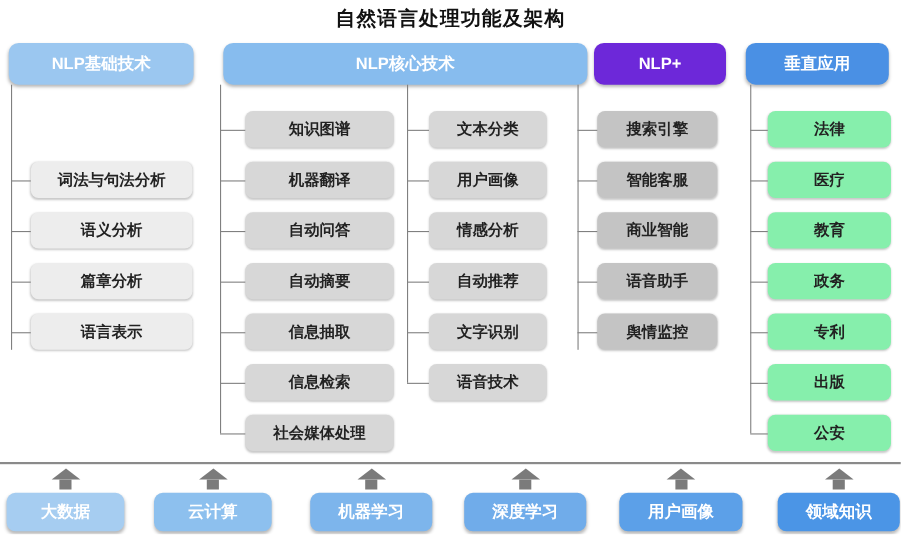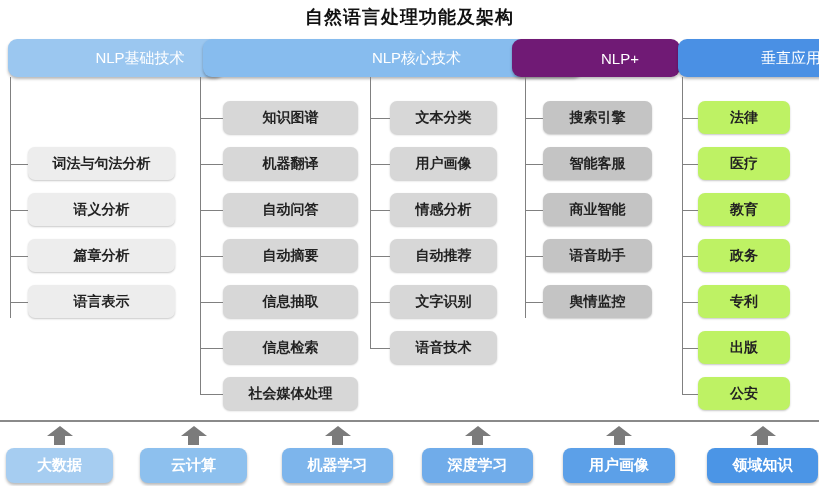--- a/index.html
+++ b/index.html
@@ -8,45 +8,44 @@
     font-family:"Liberation Sans",sans-serif;overflow:hidden;
   }
   .title{
     position:absolute;top:5px;left:0;width:100%;text-align:center;
     font-size:18px;font-weight:bold;color:#111;letter-spacing:1px;
   }
   
   .hdr{
     position:absolute;top:39px;height:38px;border-radius:9px;
     display:flex;align-items:center;justify-content:center;
-    color:#fff;font-size:15px;font-weight:normal;
+    color:#fff;font-size:15px;font-weight:bold;
     box-shadow:0 2px 3px rgba(0,0,0,.28);
-    padding-left:48px;
   }
   .h1{left:8px;width:168px;background:#9bc7f0;}
   .h2{left:203px;width:331px;background:#87bcee;}
-  .h3{left:512px;width:120px;background:#701a75;}
+  .h3{left:540px;width:120px;background:#6d28d9;}
   .h4{left:678px;width:130px;background:#4a90e4;}
   
   .item{
     position:absolute;height:33px;border-radius:7px;
     display:flex;align-items:center;justify-content:center;
     font-size:14px;font-weight:bold;color:#222;
     box-shadow:0 1px 2px rgba(0,0,0,.22);
   }
   .item::before{content:"";position:absolute;top:50%;border-top:1px solid #808080;}
   .i1{left:28px;width:147px;background:#ededed;}
   .i1::before{left:-18px;width:18px;}
   .i2a{left:223px;width:135px;background:#d7d7d7;}
   .i2a::before{left:-23px;width:23px;}
   .i2b{left:390px;width:107px;background:#d7d7d7;}
   .i2b::before{left:-20px;width:20px;}
   .i3{left:543px;width:109px;background:#c4c4c4;}
   .i3::before{left:-18px;width:18px;}
-  .i4{left:698px;width:92px;background:#bef264;text-align:center;}
+  .i4{left:698px;width:112px;background:#86efac;text-align:center;}
   .i4::before{left:-16px;width:16px;}
   .r0{top:101px}.r1{top:147px}.r2{top:193px}.r3{top:239px}
   .r4{top:285px}.r5{top:331px}.r6{top:377px}
   
   .vline{position:absolute;width:1px;background:#808080;top:77px;}
   .v1{left:10px;height:241px;}
   .v2a{left:200px;height:317px;}
   .v2b{left:370px;height:271px;}
   .v3{left:525px;height:241px;}
   .v4{left:682px;height:317px;}

